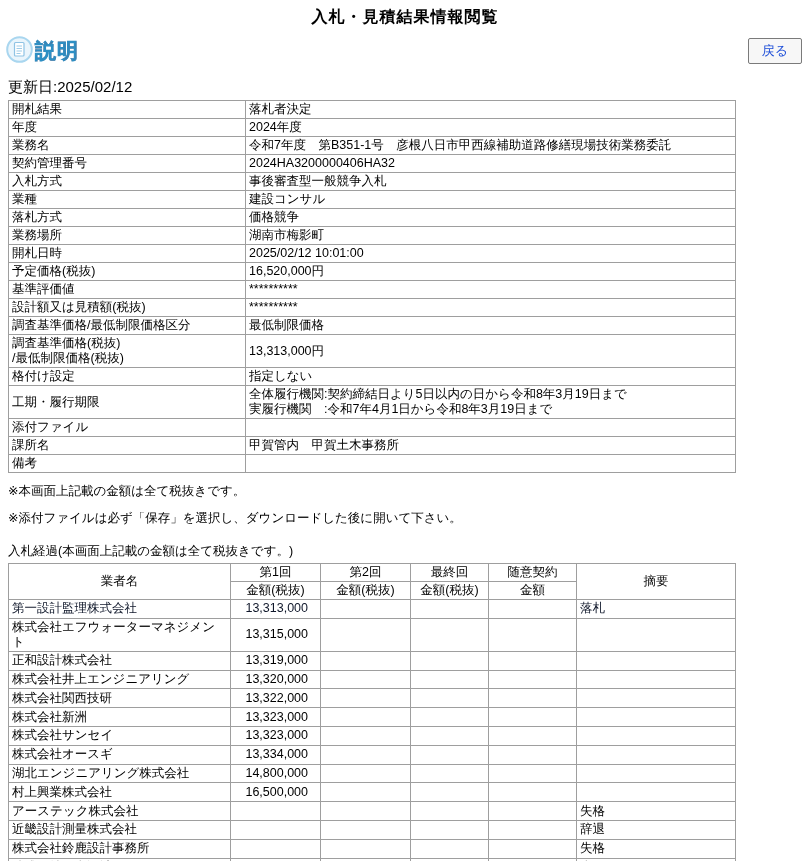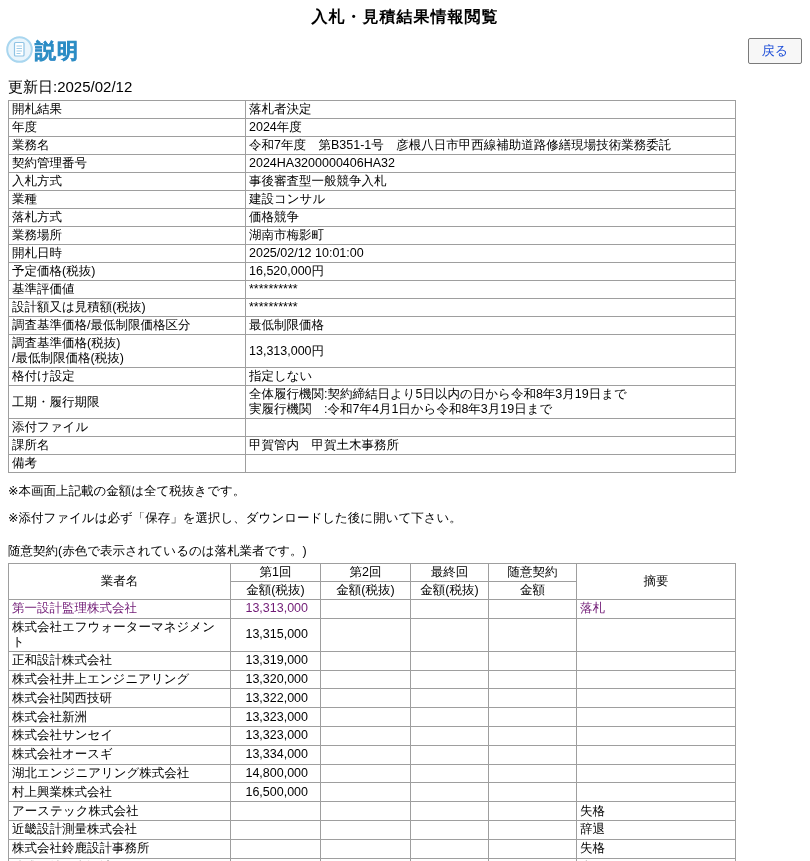--- a/index.html
+++ b/index.html
@@ -1,34 +1,34 @@
 <!DOCTYPE html>
 <html><head>
 <meta charset="utf-8">
 <style>
   html,body{margin:0;padding:0;background:#fff;}
   body{width:810px;height:861px;overflow:hidden;font-family:"Liberation Sans","DejaVu Sans",sans-serif;color:#000;}
   .page{width:810px;height:861px;position:relative;}
   .title{text-align:center;font-size:16px;font-weight:bold;margin:0;padding-top:7px;letter-spacing:1px;font-family:Liberation Serif, serif;}
   .topbar{display:flex;justify-content:space-between;align-items:center;margin:8px 8px 0 6px;height:30px;}
   .explain{display:flex;align-items:center;gap:2px;cursor:pointer;text-decoration:none;}
-  .explain-label{font-size:21px;font-weight:bold;color:#1d4ed8;-webkit-text-stroke:0.6px #2d8fc4;letter-spacing:1px;}
+  .explain-label{font-size:21px;font-weight:bold;color:#b91c1c;-webkit-text-stroke:0.6px #2d8fc4;letter-spacing:1px;}
   .back-btn{font-size:13px;padding:3px 13px;background:#f7f7f7;border:1px solid #7a7a7a;border-radius:2px;color:#1d4ed8;cursor:pointer;font-family:inherit;}
   .update{font-size:15px;margin:12px 10px 3px 8px;}
   table{border-collapse:collapse;table-layout:fixed;width:728px;margin-left:8px;background:#fff;}
   td,th{border:1px solid #9e9e9e;font-size:12.5px;font-weight:normal;line-height:15px;padding:1px 3px;overflow:hidden;vertical-align:middle;}
   .dtable td{height:15px;}
   .dtable .lbl{width:230px;}
   .pre{white-space:pre-line;}
   .note{font-size:12.5px;margin:10px 0 0 8px;}
   .caption{font-size:12.5px;margin:16px 0 3px 8px;}
   .btable th{text-align:center;height:15px;}
   .btable td{height:15.8px;}
   .num{text-align:right;padding-right:12px;}
-  .win td{color:#701a75;}
+  .win td{color:#0f172a;}
   .icon-circle{display:inline-block;}
 </style>
 </head>
 <body>
 
 <div class="page">
 
   <h1 class="title">入札・見積結果情報閲覧</h1>
 
   <div class="topbar">
@@ -129,21 +129,21 @@
       <tr>
           <td class="lbl">備考</td>
           <td class="pre"></td>
         </tr>
     </tbody>
   </table>
 
   <div class="note">※本画面上記載の金額は全て税抜きです。</div>
   <div class="note">※添付ファイルは必ず「保存」を選択し、ダウンロードした後に開いて下さい。</div>
 
-  <div class="caption">随意契約(赤色で表示されているのは落札業者です。)</div>
+  <div class="caption">入札経過(本画面上記載の金額は全て税抜きです。)</div>
 
   <table class="btable">
     <colgroup>
       <col style="width:222px">
         <col style="width:90px">
         <col style="width:90px">
         <col style="width:78px">
         <col style="width:88px">
         <col>
     </colgroup>

